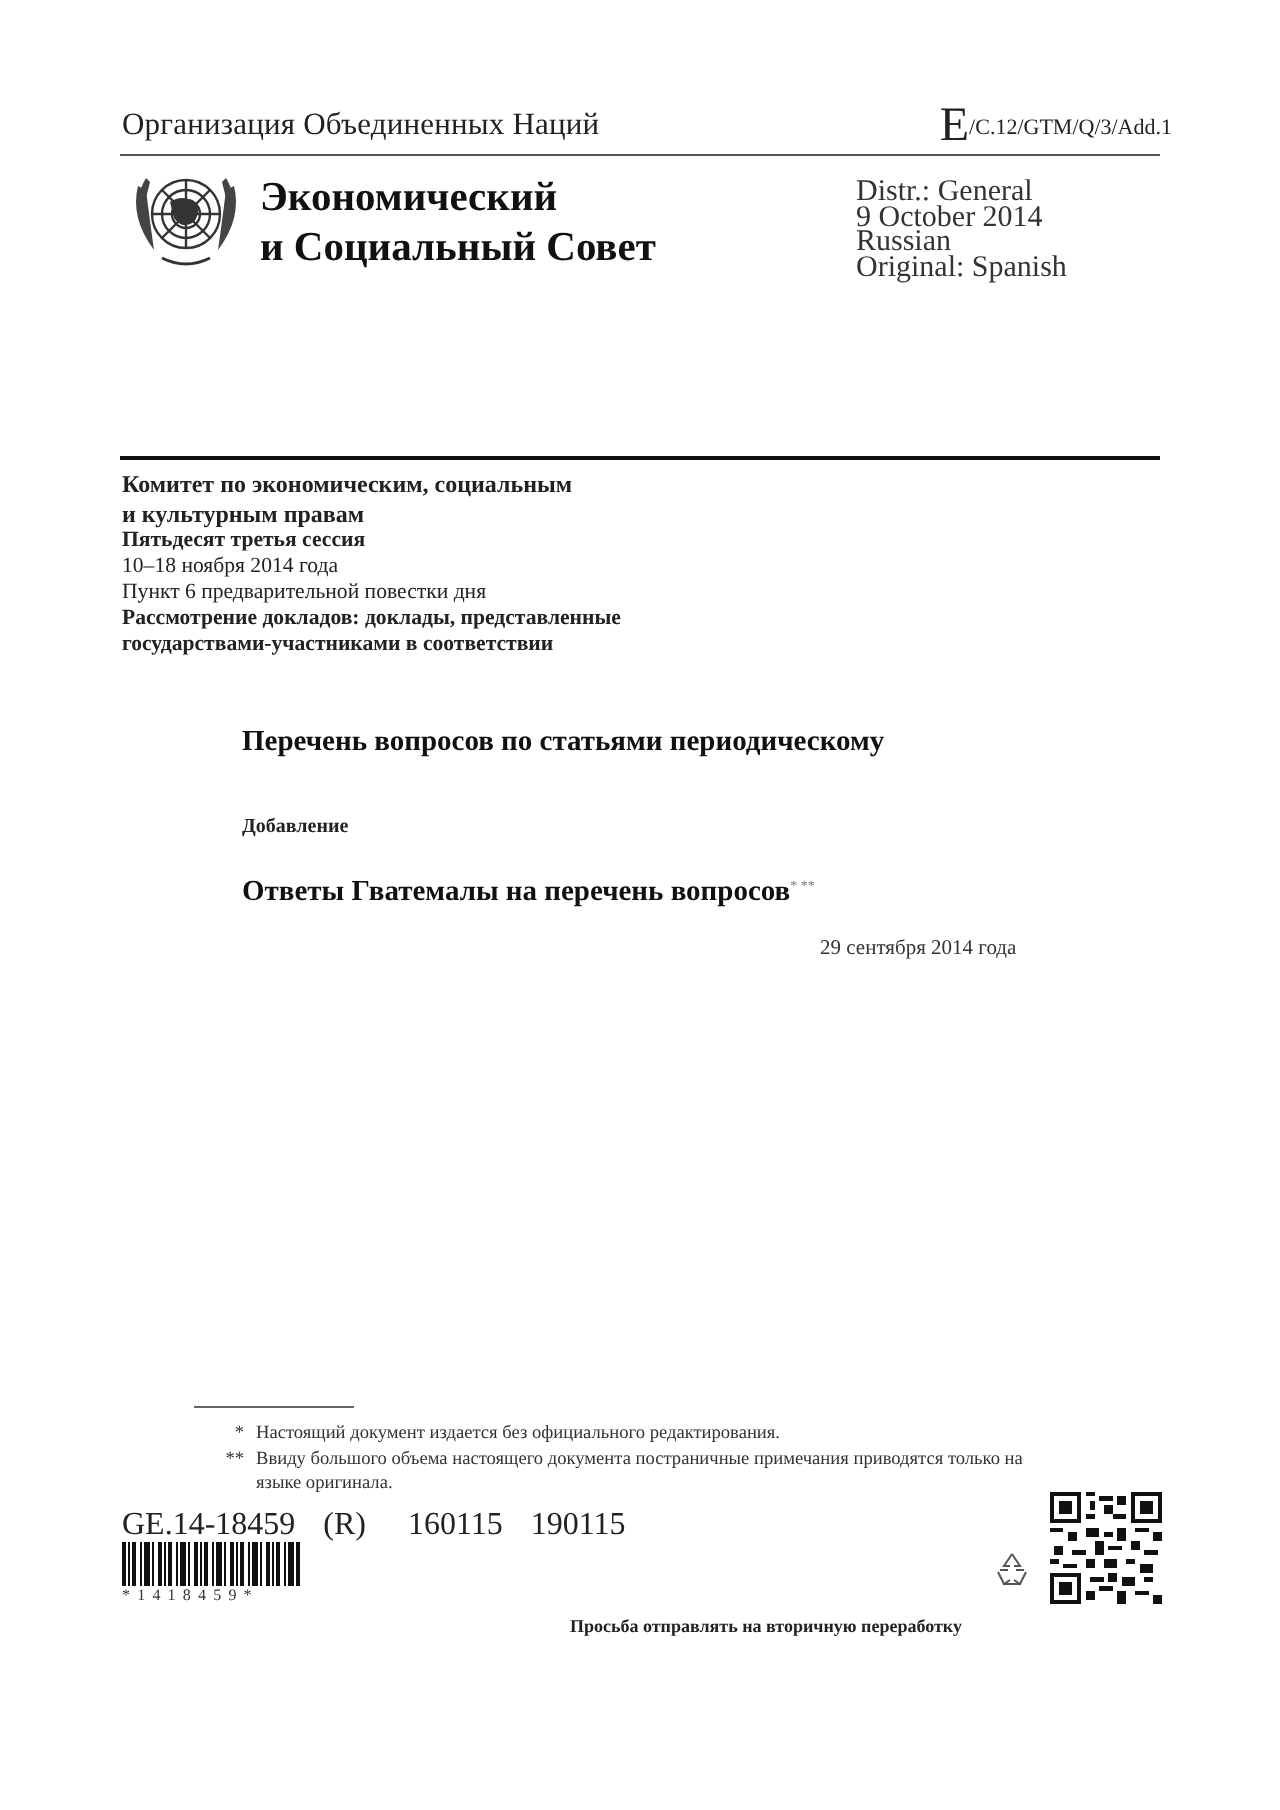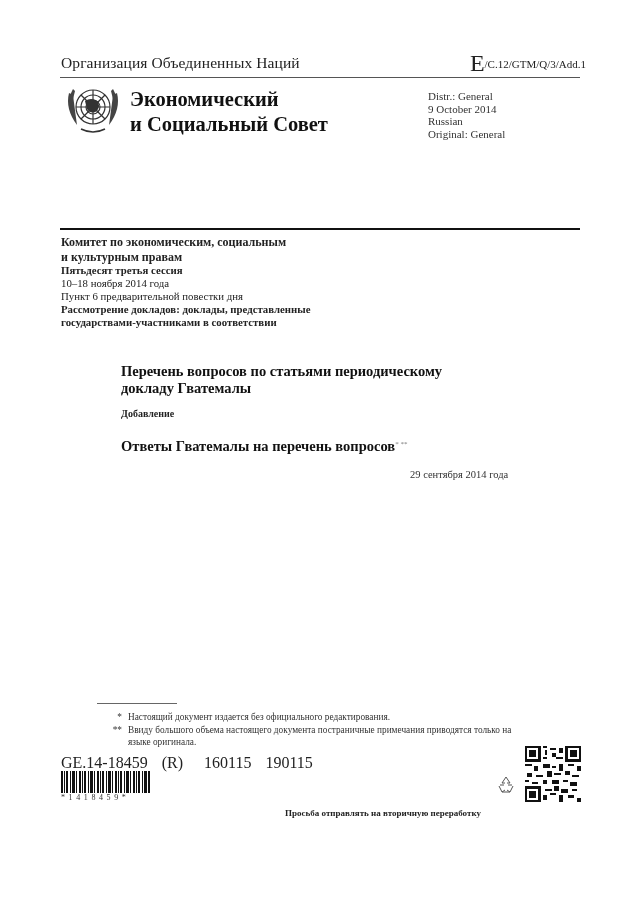--- a/index.html
+++ b/index.html
@@ -7,21 +7,21 @@
     width: 640px; height: 905px; background: #ffffff; position: relative; overflow: hidden;
     font-family: "Liberation Serif", "DejaVu Serif", serif; color: #111;
   }
   .abs { position: absolute; }
   .org-name { left: 61px; top: 54px; font-size: 15.5px; color: #222; letter-spacing: 0.1px; }
   .symbol { right: 54px; top: 50px; font-size: 11px; color: #222; white-space: nowrap; }
   .symbol .big-e { font-size: 24px; vertical-align: -3px; }
   .rule-top { left: 60px; top: 77px; width: 520px; height: 1px; background: #555; }
   .emblem { left: 63px; top: 79px; width: 60px; height: 58px; }
   .council { left: 130px; top: 87px; font-size: 20.5px; font-weight: bold; line-height: 25px; color: #111; }
-  .distr { left: 428px; top: 90px; font-size: 11px; line-height: 12.5px; color: #333; }
+  .distr { left: 428px; top: 90px; font-size: 15px; line-height: 12.5px; color: #333; }
   .rule-main { left: 60px; top: 228px; width: 520px; height: 2px; background: #111; }
   .committee { left: 61px; top: 235px; width: 300px; font-size: 10.8px; line-height: 13px; color: #222; }
   .committee .b { font-weight: bold; }
   .committee .b1 { font-weight: bold; font-size: 12px; line-height: 14.5px; }
   .title { left: 121px; top: 363px; font-size: 14.5px; font-weight: bold; line-height: 17px; color: #111; }
   .addendum { left: 121px; top: 408px; font-size: 10px; font-weight: bold; color: #222; }
   .replies { left: 121px; top: 438px; font-size: 14.5px; font-weight: bold; color: #111; }
   .replies sup { font-size: 7px; font-weight: normal; color: #777; vertical-align: 5px; }
   .date { left: 410px; top: 469px; font-size: 10.5px; color: #333; }
   .fn-rule { left: 97px; top: 703px; width: 80px; height: 1px; background: #666; }
@@ -64,38 +64,37 @@
 
 <div class="abs council">
   <div>Экономический</div>
   <div>и Социальный Совет</div>
 </div>
 
 <div class="abs distr">
   <div>Distr.: General</div>
   <div>9 October 2014</div>
   <div>Russian</div>
-  <div>Original: General</div>
+  <div>Original: Spanish</div>
 </div>
 
 <div class="abs rule-main"></div>
 
 <div class="abs committee">
   <div class="b1">Комитет по экономическим, социальным</div>
   <div class="b1">и культурным правам</div>
   <div class="b">Пятьдесят третья сессия</div>
   <div>10–18 ноября 2014 года</div>
   <div>Пункт 6 предварительной повестки дня</div>
   <div class="b">Рассмотрение докладов: доклады, представленные</div>
   <div class="b">государствами-участниками в соответствии</div>
 </div>
 
 <div class="abs title">
   <div>Перечень вопросов по статьями периодическому</div>
-  <div>докладу Гватемалы</div>
 </div>
 
 <div class="abs addendum">Добавление</div>
 
 <div class="abs replies"><span>Ответы Гватемалы на перечень вопросов</span><sup>* **</sup></div>
 
 <div class="abs date">29 сентября 2014 года</div>
 
 <div class="abs fn-rule"></div>
 <div class="abs footnotes">

